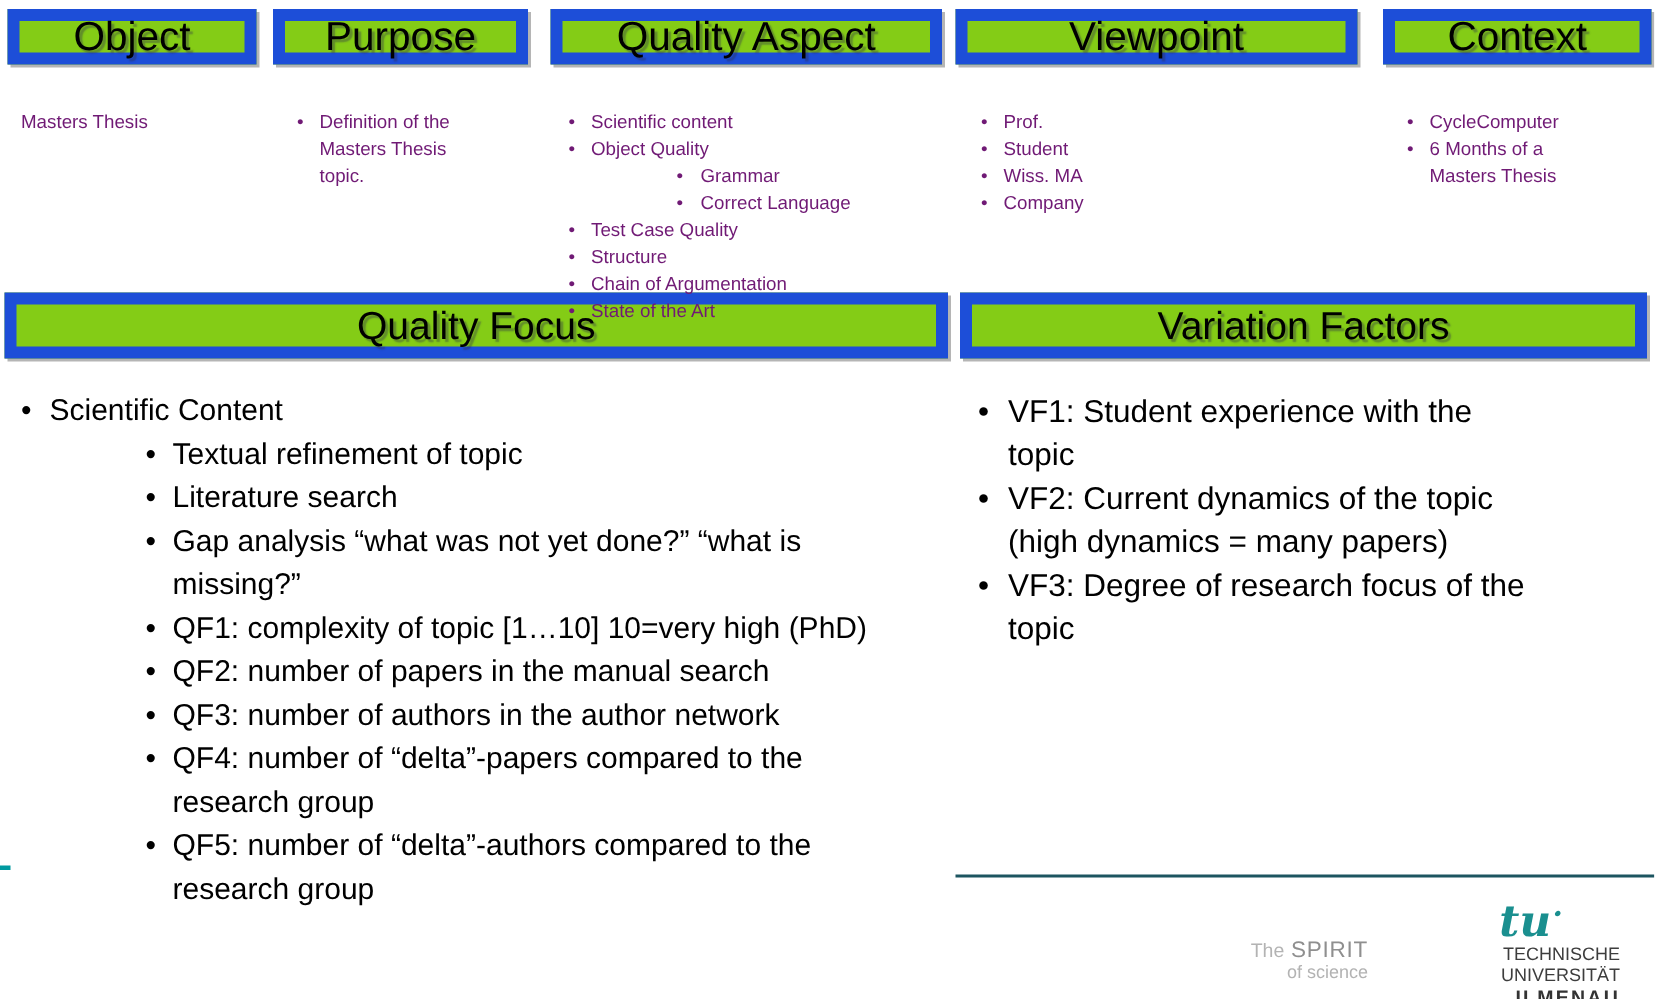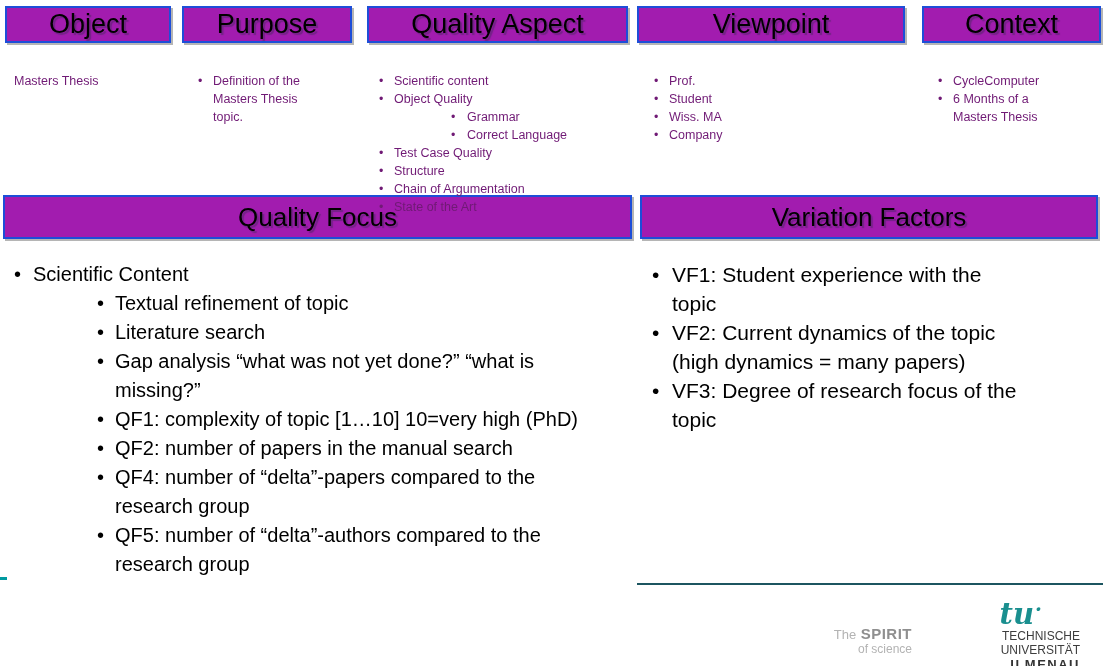--- a/index.html
+++ b/index.html
@@ -3,21 +3,21 @@
 <meta charset="utf-8">
 <style>
   html,body{margin:0;padding:0;background:#ffffff;}
   .slide{
     position:relative;width:1103px;height:666px;background:#ffffff;overflow:hidden;
     font-family:"Liberation Sans", sans-serif;color:#000;
   }
   
   .hbox{
     position:absolute;box-sizing:border-box;
-    background:#a21caf;border:2px solid #1d4ed8;
+    background:#84cc16;border:8px solid #1d4ed8;
     box-shadow:2px 2px 0 rgba(90,90,90,0.45);
     display:flex;align-items:center;justify-content:center;
     color:#000;z-index:2;
     text-shadow:2px 2px 1px rgba(45,45,75,0.40);
   }
   .row1{top:6px;height:37px;font-size:27px;}
   #hb-object{left:5px;width:166px;}
   #hb-purpose{left:182px;width:170px;}
   #hb-quality-aspect{left:367px;width:261px;}
   #hb-viewpoint{left:637px;width:268px;}
@@ -50,21 +50,21 @@
   ul.qf-sub li::before{content:"\2022";position:absolute;left:2px;}
   #vf-list{left:648px;top:260px;width:372px;font-size:21px;line-height:29px;}
   #vf-list li{position:relative;padding-left:24px;}
   #vf-list li::before{content:"\2022";position:absolute;left:4px;}
 
   
   .footer-line{position:absolute;left:637px;top:583px;width:466px;height:2px;background:#1c5560;}
   .accent-dash{position:absolute;left:0;top:577px;width:7px;height:3px;background:#009aa0;}
   .spirit{position:absolute;left:790px;top:626px;width:122px;text-align:right;line-height:15px;}
   .spirit .the{color:#b3b3b3;font-size:13px;}
-  .spirit .word{color:#8f8f8f;font-weight:bold;font-size:15px;letter-spacing:0.5px;}
+  .spirit .word{color:#8f8f8f;font-weight:normal;font-size:15px;letter-spacing:0.5px;}
   .spirit .sub{color:#b3b3b3;font-size:12px;}
   .tu{position:absolute;left:928px;top:596px;width:152px;text-align:right;}
   .tu-glyph{
     font-family:"DejaVu Serif", serif;font-style:italic;font-weight:bold;
     font-size:29px;line-height:26px;color:#1a8f8f;padding-right:38px;
   }
   .tu-glyph::after{content:"\00B7";font-size:20px;vertical-align:8px;margin-left:1px;}
   .tu-name{font-size:12px;color:#3d3d3d;line-height:14px;margin-top:2px;}
   .tu-city{font-size:13px;color:#333;font-weight:bold;letter-spacing:1.5px;line-height:15px;}
 </style>
@@ -119,20 +119,21 @@
 
   <ul class="big-list" id="qf-list">
     <li>
       <span>Scientific Content</span>
       <ul class="qf-sub">
         <li>Textual refinement of topic</li>
         <li>Literature search</li>
         <li>Gap analysis “what was not yet done?” “what is missing?”</li>
         <li>QF1: complexity of topic [1…10] 10=very high (PhD)</li>
         <li>QF2: number of papers in the manual search</li>
+        <li>QF3: number of authors in the author network</li>
         <li>QF4: number of “delta”-papers compared to the research group</li>
         <li>QF5: number of “delta”-authors compared to the research group</li>
       </ul>
     </li>
   </ul>
 
   <ul class="big-list" id="vf-list">
     <li>VF1: Student experience with the topic</li>
     <li>VF2: Current dynamics of the topic (high dynamics = many papers)</li>
     <li>VF3: Degree of research focus of the topic</li>

